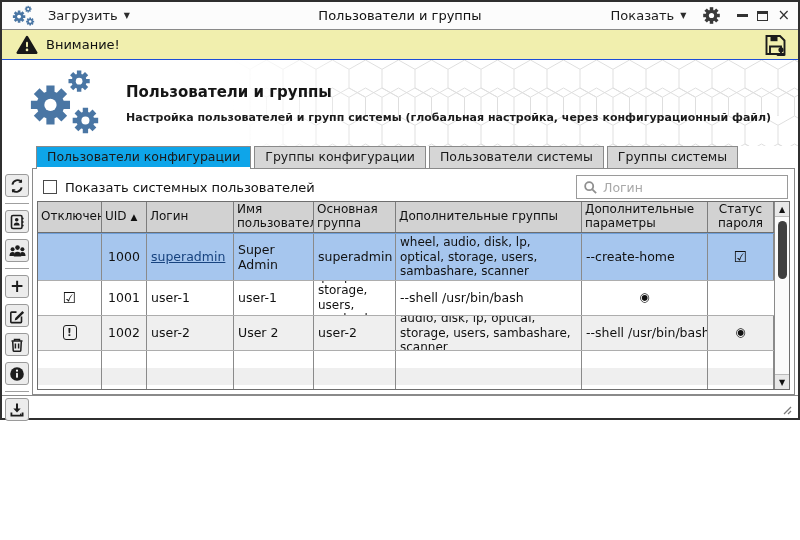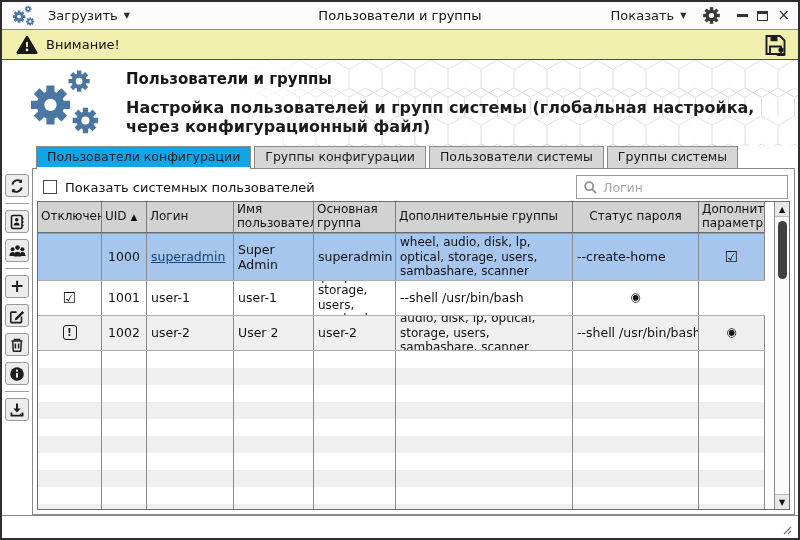--- a/index.html
+++ b/index.html
@@ -1,18 +1,18 @@
 <!DOCTYPE html>
 <html><head>
 <meta charset="utf-8">
 <style>
   * { box-sizing: border-box; margin: 0; padding: 0; }
   html,body { width: 800px; height: 540px; overflow: hidden;
     font-family: "DejaVu Sans", "Liberation Sans", sans-serif; }
-  .window { width: 800px; height: 540px; border: 2px solid #2f2f2f;
+  .window { width: 800px; height: 420px; border: 2px solid #2f2f2f;
     background: #fff; display: flex; flex-direction: column; }
 
   
   .titlebar { height: 28px; flex: 0 0 28px; background: #fcfcfc;
     border-bottom: 1px solid #8a8a8a; display: flex; align-items: center;
     padding: 0 8px; gap: 8px; position: relative; }
   .logo { display: flex; align-items: center; color: #4a76a4; margin-left: 2px; }
   .menu-btn { display: inline-flex; align-items: center; gap: 6px; background: none;
     border: none; font: 13px "DejaVu Sans", sans-serif; color: #1c1c1c; cursor: pointer; padding: 2px 4px; }
   .caret { font-size: 8px; color: #2c2c2c; line-height: 1; }
@@ -33,21 +33,21 @@
   .banner-save { margin-left: auto; display: flex; align-items: center; background: none; border: none; cursor: pointer; color: #1c1c1c; }
 
   
   .pagehead { height: 86px; flex: 0 0 86px; position: relative; background: #fff; overflow: hidden; }
   .hexbg { position: absolute; left: 215px; right: 4px; top: 0; height: 100%; opacity: .85; }
   .hexfade { position: absolute; left: 215px; width: 150px; top: 0; height: 100%;
     background: linear-gradient(to right, #fff 10%, rgba(255,255,255,0)); }
   .headrow { position: relative; display: flex; align-items: center; height: 100%; padding-left: 26px; gap: 22px; }
   .big-gears { color: #4a76a4; flex: 0 0 auto; }
   .head-title { font-size: 15px; font-weight: bold; color: #151515; margin-bottom: 10px; }
-  .head-sub { font-size: 16px; font-weight: bold; color: #1c1c1c; }
+  .head-sub { font-size: 11px; font-weight: bold; color: #1c1c1c; }
 
   
   .tabs { height: 22px; flex: 0 0 22px; display: flex; gap: 3px; margin-left: 34px;
     position: relative; z-index: 2; }
   .tab { font-size: 12.5px; color: #1a1a1a; background: #d6d6d6; border: 1px solid #8a8a8a;
     border-bottom: none; padding: 2px 10px 0; cursor: pointer; white-space: nowrap; }
   .tab.active { background: #0ea5e9; position: relative; }
   .tab.active::after { content:""; position: absolute; left: 0; right: 0; bottom: -1px; height: 2px; background: #fff; }
 
   
@@ -64,21 +64,21 @@
   .controls { height: 28px; flex: 0 0 28px; display: flex; align-items: center; padding: 0 2px 0 6px; }
   .cbx { width: 14px; height: 14px; border: 1px solid #4a4a4a; background: #fff; cursor: pointer; flex: 0 0 auto; }
   .cbx-label { font-size: 13px; color: #111; margin-left: 8px; }
   .searchbox { margin-left: auto; width: 212px; height: 24px; border: 1px solid #9a9a9a;
     display: flex; align-items: center; padding: 0 6px; gap: 5px; background: #fff; }
   .searchbox input { border: none; outline: none; flex: 1; min-width: 0;
     font: 12.5px "DejaVu Sans", sans-serif; color: #222; }
   .searchbox input::placeholder { color: #a8a8a8; }
 
   
-  .tablebox { flex: 1; border: 1px solid #6e6e6e; position: relative; padding-right: 24px;
+  .tablebox { flex: 1; border: 1px solid #6e6e6e; position: relative; padding-right: 15px;
     display: flex; flex-direction: column; min-height: 0; overflow: hidden; }
   .trow { display: grid; grid-template-columns: 64px 45px 87px 80px 82px 1fr 126px 66px; }
   .thead { flex: 0 0 30px; background: #d2d2d2; border-bottom: 1px solid #6e6e6e; }
   .th { font-size: 12px; color: #111; border-right: 1px solid #7d7d7d; padding: 1px 3px;
     display: flex; align-items: center; overflow: hidden; line-height: 1.15; cursor: pointer; }
   .th.center { justify-content: center; text-align: center; }
   .sort-arrow { font-size: 9px; margin-left: 4px; }
   .tr { border-bottom: 1px solid #adadad; cursor: default; }
   .tr.sel { background: #a6c6ee; border-top: 1px solid #6f9fd8; }
   .tr.alt { background: #efefef; }
@@ -310,22 +310,22 @@
         <div class="trow thead">
           <div class="th">Отключен</div>
           <div class="th">
             <span>UID</span>
             <span class="sort-arrow">▲</span>
           </div>
           <div class="th">Логин</div>
           <div class="th">Имя пользователя</div>
           <div class="th">Основная группа</div>
           <div class="th">Дополнительные группы</div>
+          <div class="th">Дополнительные параметры</div>
           <div class="th center">Статус пароля</div>
-          <div class="th">Дополнительные параметры</div>
         </div>
 
         <div class="trow tr sel row1">
           <div class="td center"></div>
           <div class="td center">1000</div>
           <div class="td">
             <a class="loginlink" href="#">superadmin</a>
           </div>
           <div class="td">Super Admin</div>
           <div class="td">superadmin</div>

